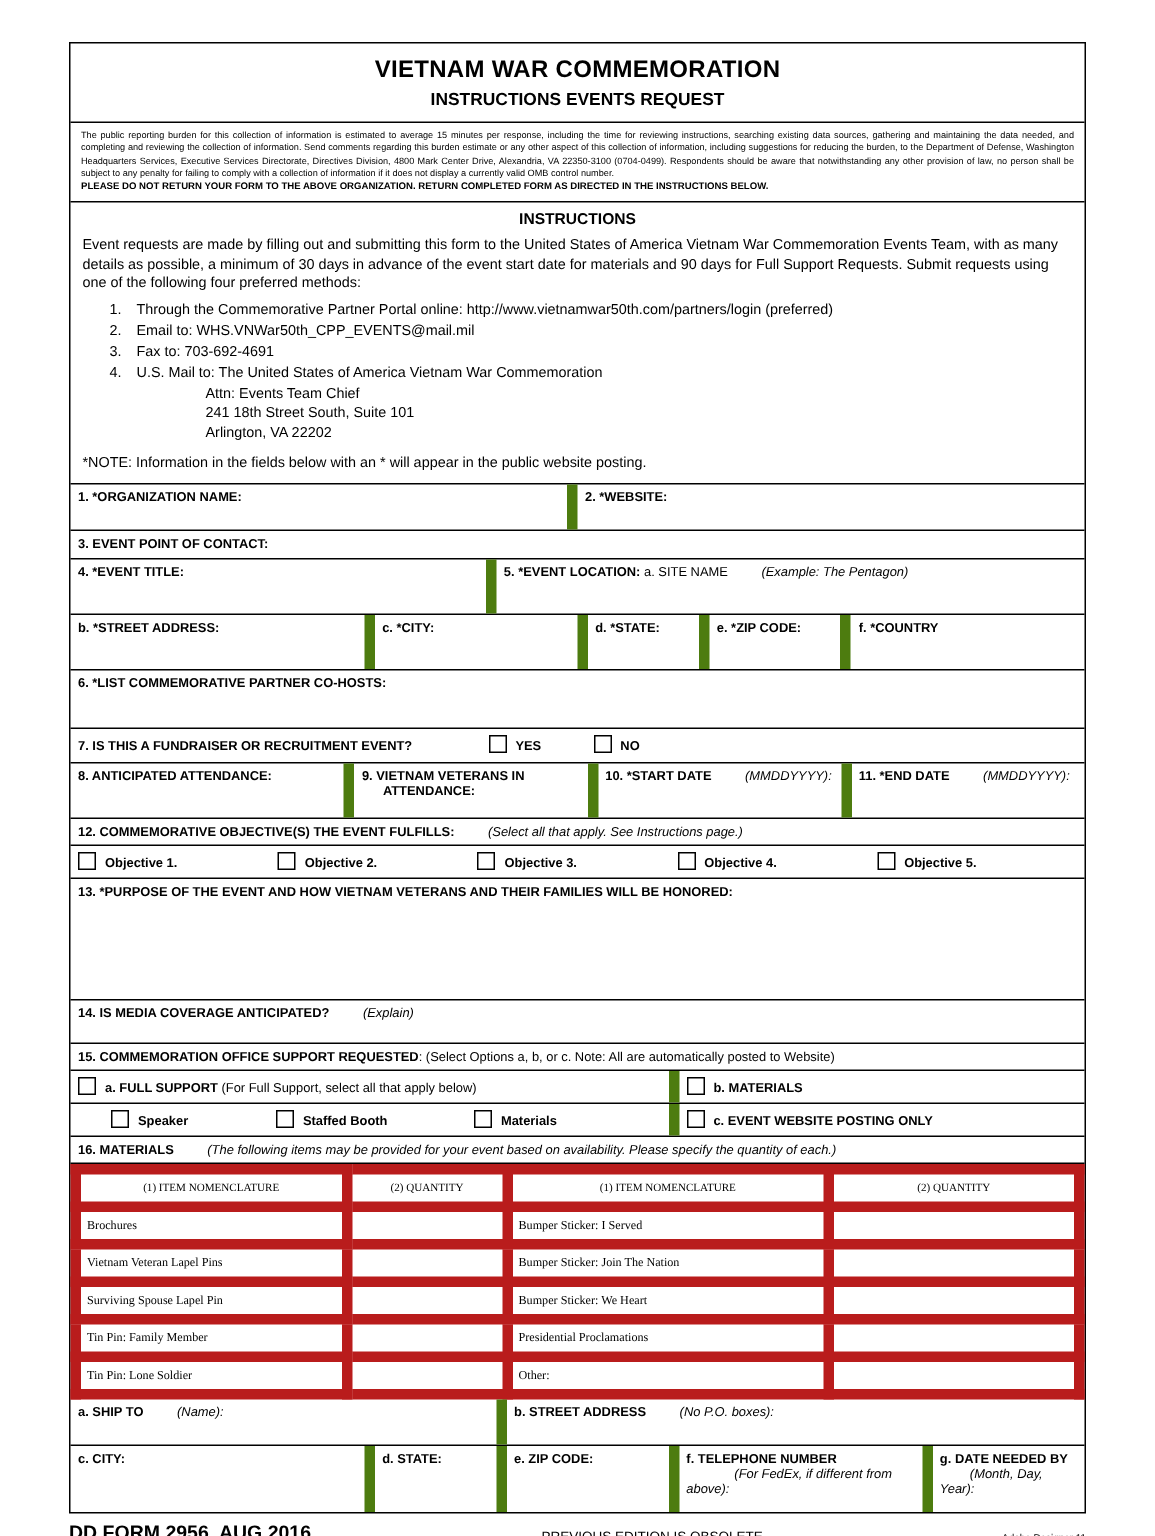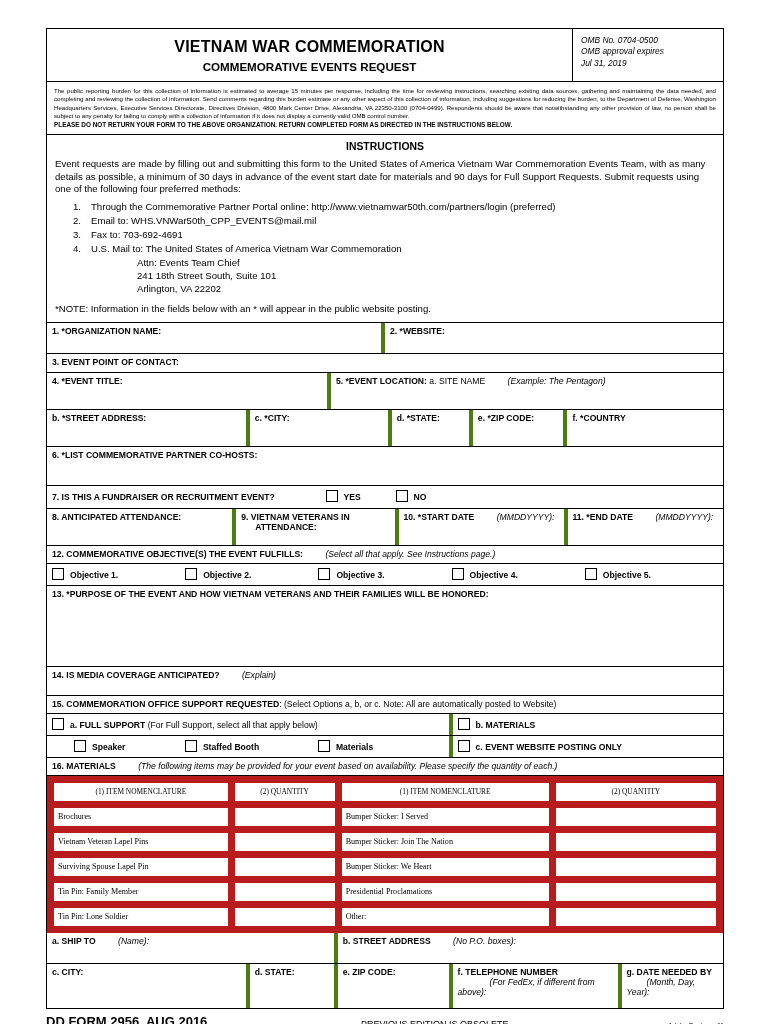--- a/index.html
+++ b/index.html
@@ -1,20 +1,20 @@
 <!DOCTYPE html>
 <html><head>
 <meta charset="utf-8">
 <style>
   html,body{margin:0;padding:0;background:#fff;}
   body{width:770px;height:1024px;font-family:"Liberation Sans",sans-serif;color:#000;}
   .page{width:770px;height:1024px;position:relative;box-sizing:border-box;padding:28px 46px 10px 46px;}
   .form{border:1.6px solid #000;width:678px;box-sizing:border-box;}
   .row{display:flex;}
-  .cell{border-right:4px solid #4d7c0f;box-sizing:border-box;}
+  .cell{border-right:7px solid #4d7c0f;box-sizing:border-box;}
   .cell:last-child{border-right:none;}
   .bb{border-bottom:1px solid #000;}
   .title-block{display:flex;border-bottom:1.4px solid #000;}
   .title-main{flex:1;text-align:center;padding:9px 4px 8px 4px;}
   .title-main .t1{font-size:16px;font-weight:bold;letter-spacing:.2px;}
   .title-main .t2{font-size:11.6px;font-weight:bold;margin-top:4px;}
   .omb{width:138px;border-left:1px solid #000;padding:6px 4px 4px 8px;font-size:8.4px;font-style:italic;line-height:1.35;}
   .burden{padding:5px 7px 5px 7px;font-size:6.1px;line-height:1.38;text-align:justify;border-bottom:1.4px solid #000;}
   .burden .bold{font-weight:bold;font-size:6.4px;}
   .instr{padding:6px 8px 8px 8px;border-bottom:1.4px solid #000;}
@@ -44,26 +44,21 @@
 </style>
 </head>
 <body>
 
 <div class="page">
   <div class="form">
 
     <div class="title-block">
       <div class="title-main">
         <div class="t1">VIETNAM WAR COMMEMORATION</div>
-        <div class="t2">COMMEMORATIVE EVENTS REQUEST</div>
-      </div>
-      <div class="omb">
-        <div>OMB No. 0704-0500</div>
-        <div>OMB approval expires</div>
-        <div>Jul 31, 2019</div>
+        <div class="t2">INSTRUCTIONS EVENTS REQUEST</div>
       </div>
     </div>
 
     <div class="burden">
       <span>The public reporting burden for this collection of information is estimated to average 15 minutes per response, including the time for reviewing instructions, searching existing data sources, gathering and maintaining the data needed, and completing and reviewing the collection of information.  Send comments regarding this burden estimate or any other aspect of this collection of information, including suggestions for reducing the burden, to the Department of Defense, Washington Headquarters Services, Executive Services Directorate, Directives Division, 4800 Mark Center Drive, Alexandria, VA 22350-3100 (0704-0499).  Respondents should be aware that notwithstanding any other provision of law, no person shall be subject to any penalty for failing to comply with a collection of information if it does not display a currently valid OMB control number.</span>
       <div class="bold">PLEASE DO NOT RETURN YOUR FORM TO THE ABOVE ORGANIZATION.  RETURN COMPLETED FORM AS DIRECTED IN THE INSTRUCTIONS BELOW.</div>
     </div>
 
     <div class="instr">
       <h3>INSTRUCTIONS</h3>

